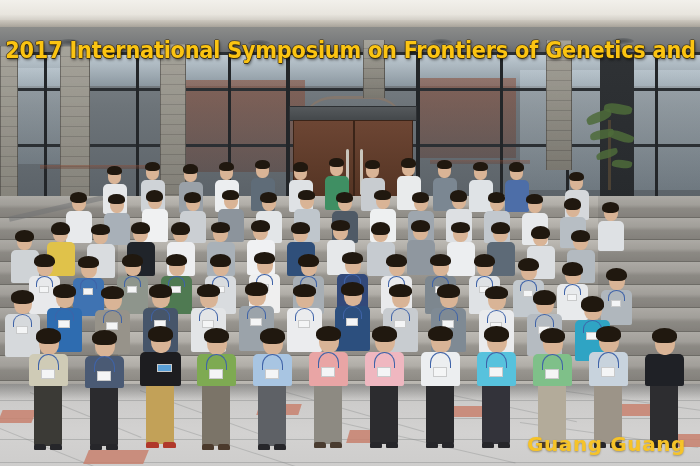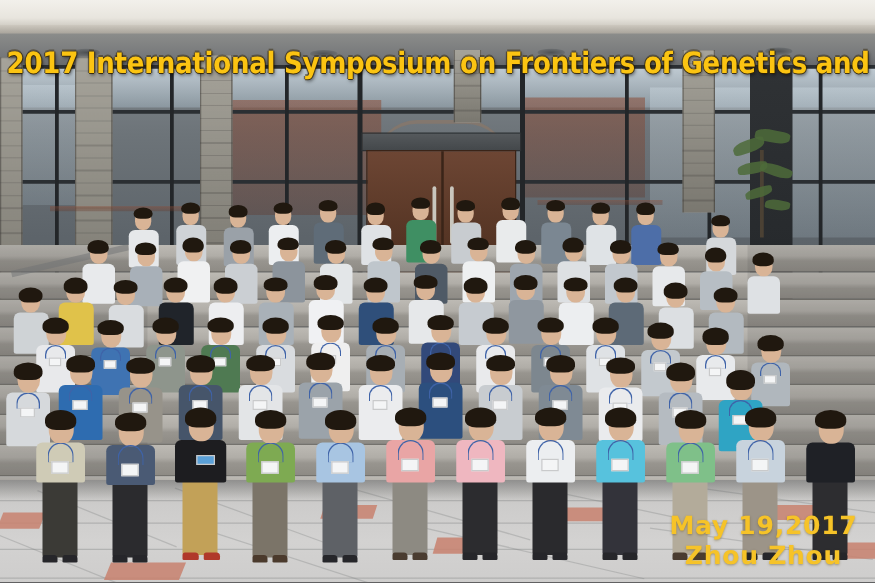--- a/index.html
+++ b/index.html
@@ -754,17 +754,16 @@
       <div class="head" style="left:-9px;top:2px;width:20px;height:25px"></div>
       <div class="hair" style="left:-12px;top:0px;width:25px;height:15px"></div>
       <div class="shoe" style="left:-14px;top:114px;width:12px;height:6px"></div>
       <div class="shoe" style="left:2px;top:114px;width:12px;height:6px"></div>
     </div>
   </div>
 
   <div id="title">2017 International Symposium on Frontiers of Genetics and Genomics</div>
 
   <div id="datestamp">
-    <div>May 19,2017</div>
-    <div>Zhou Zhou</div>
+    <div>Guang Guang</div>
   </div>
 
 </div>
 
 </body></html>

